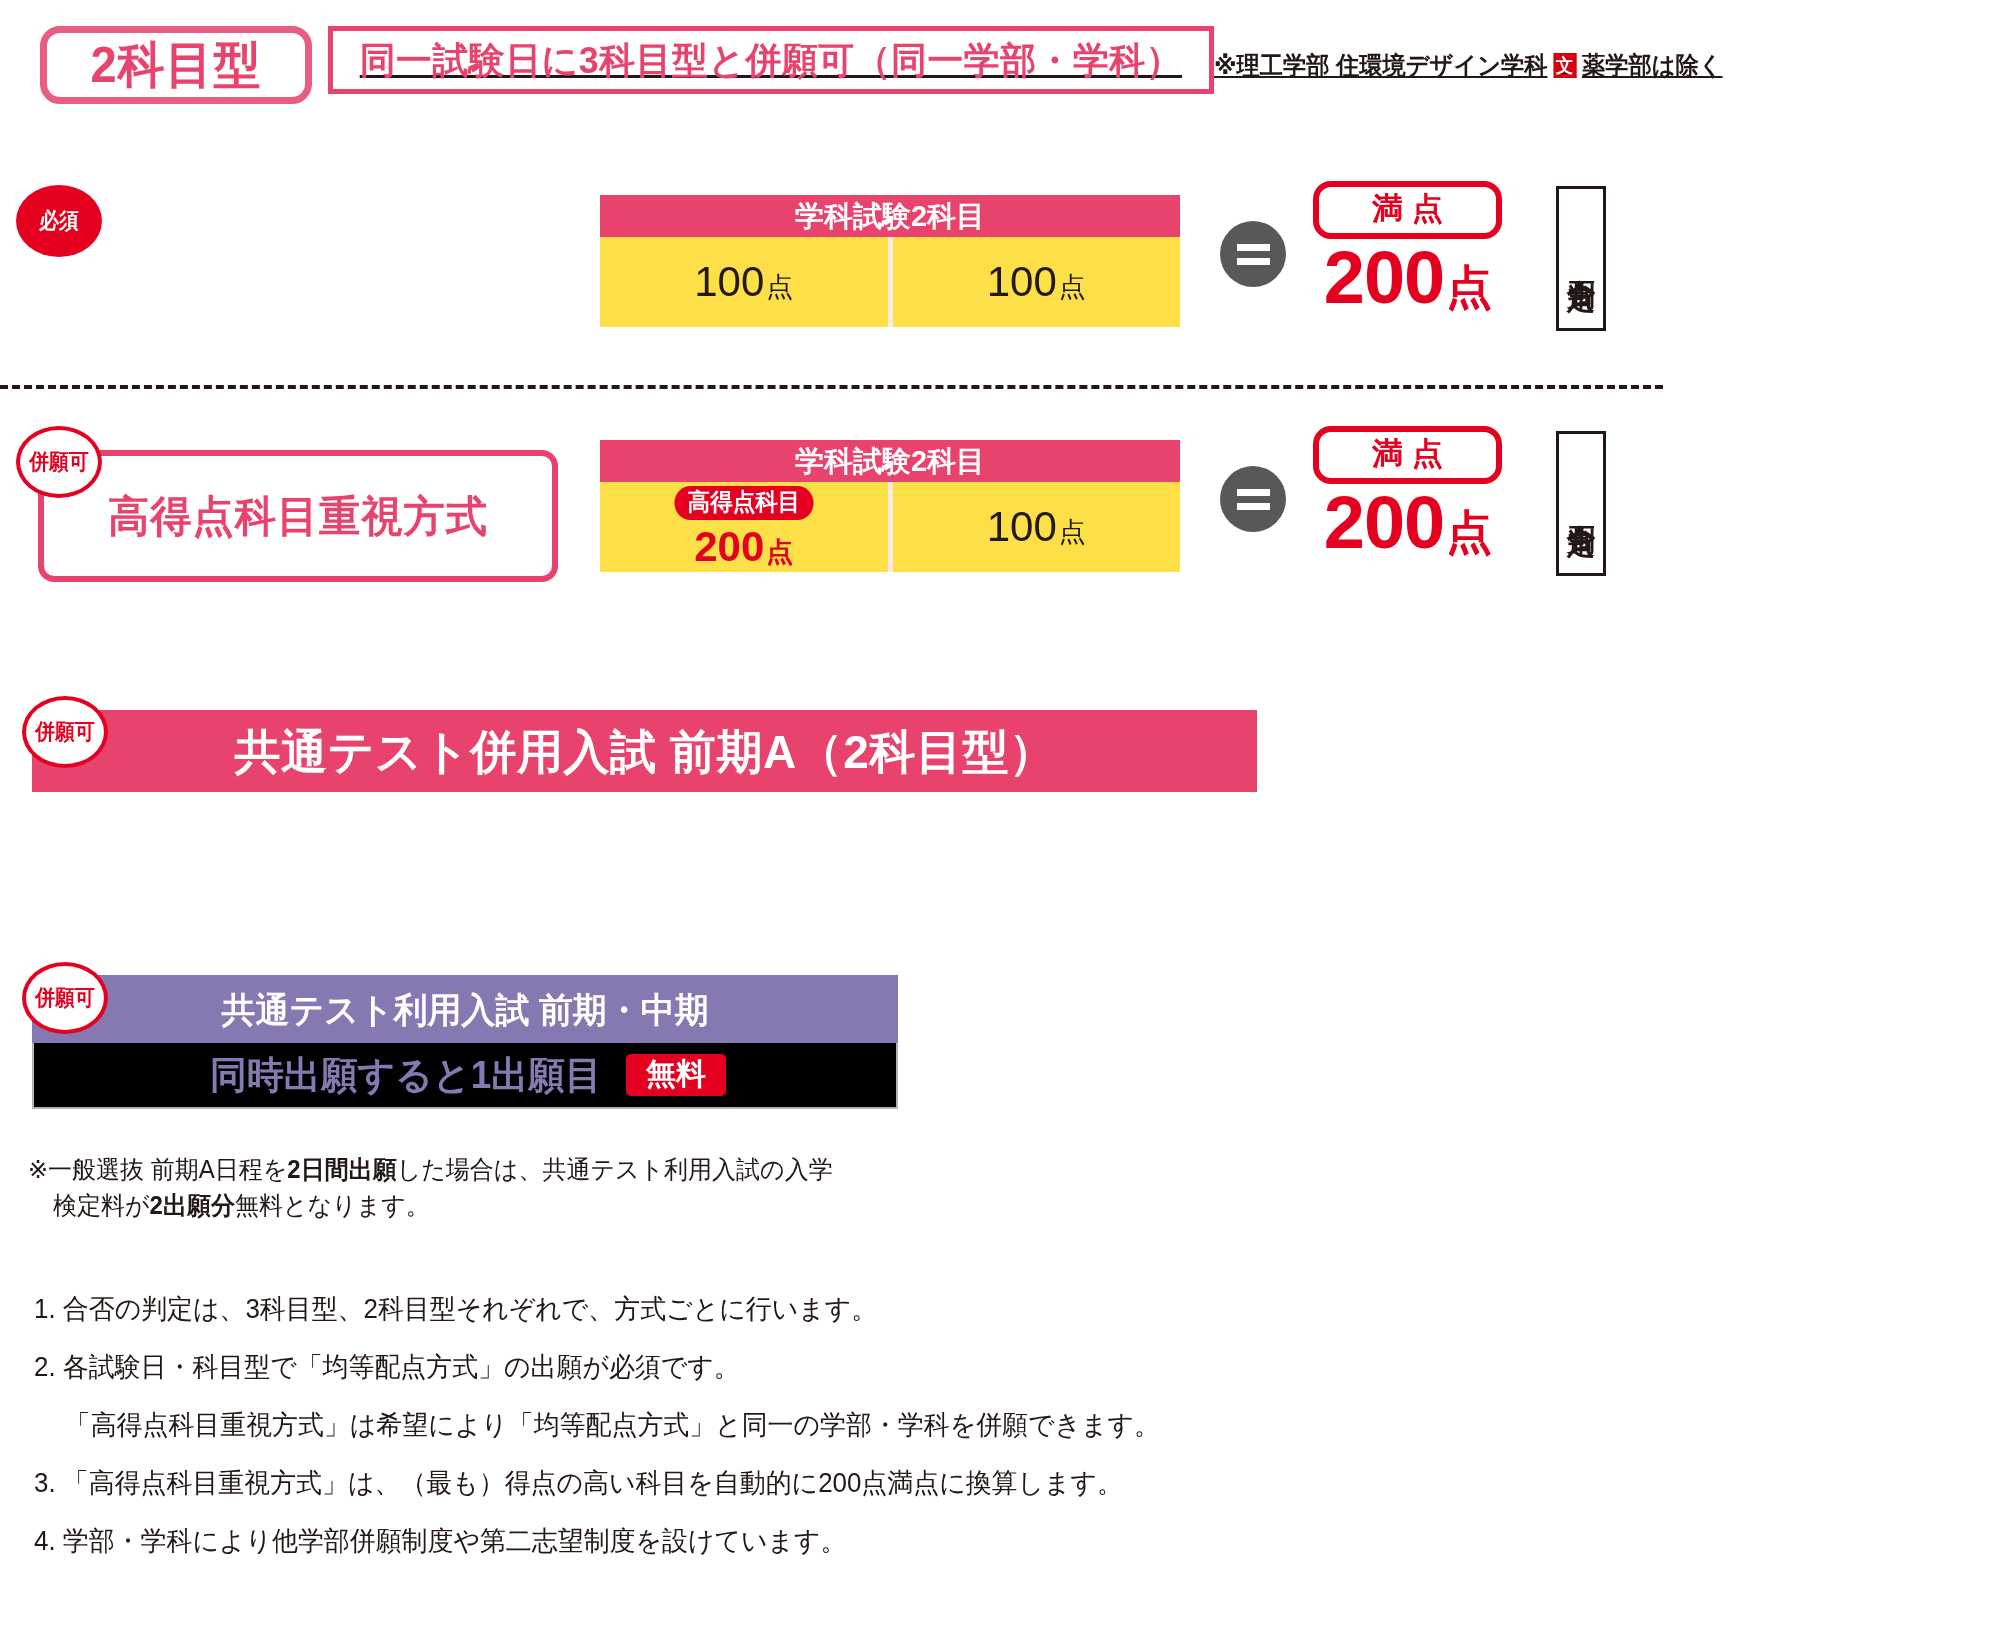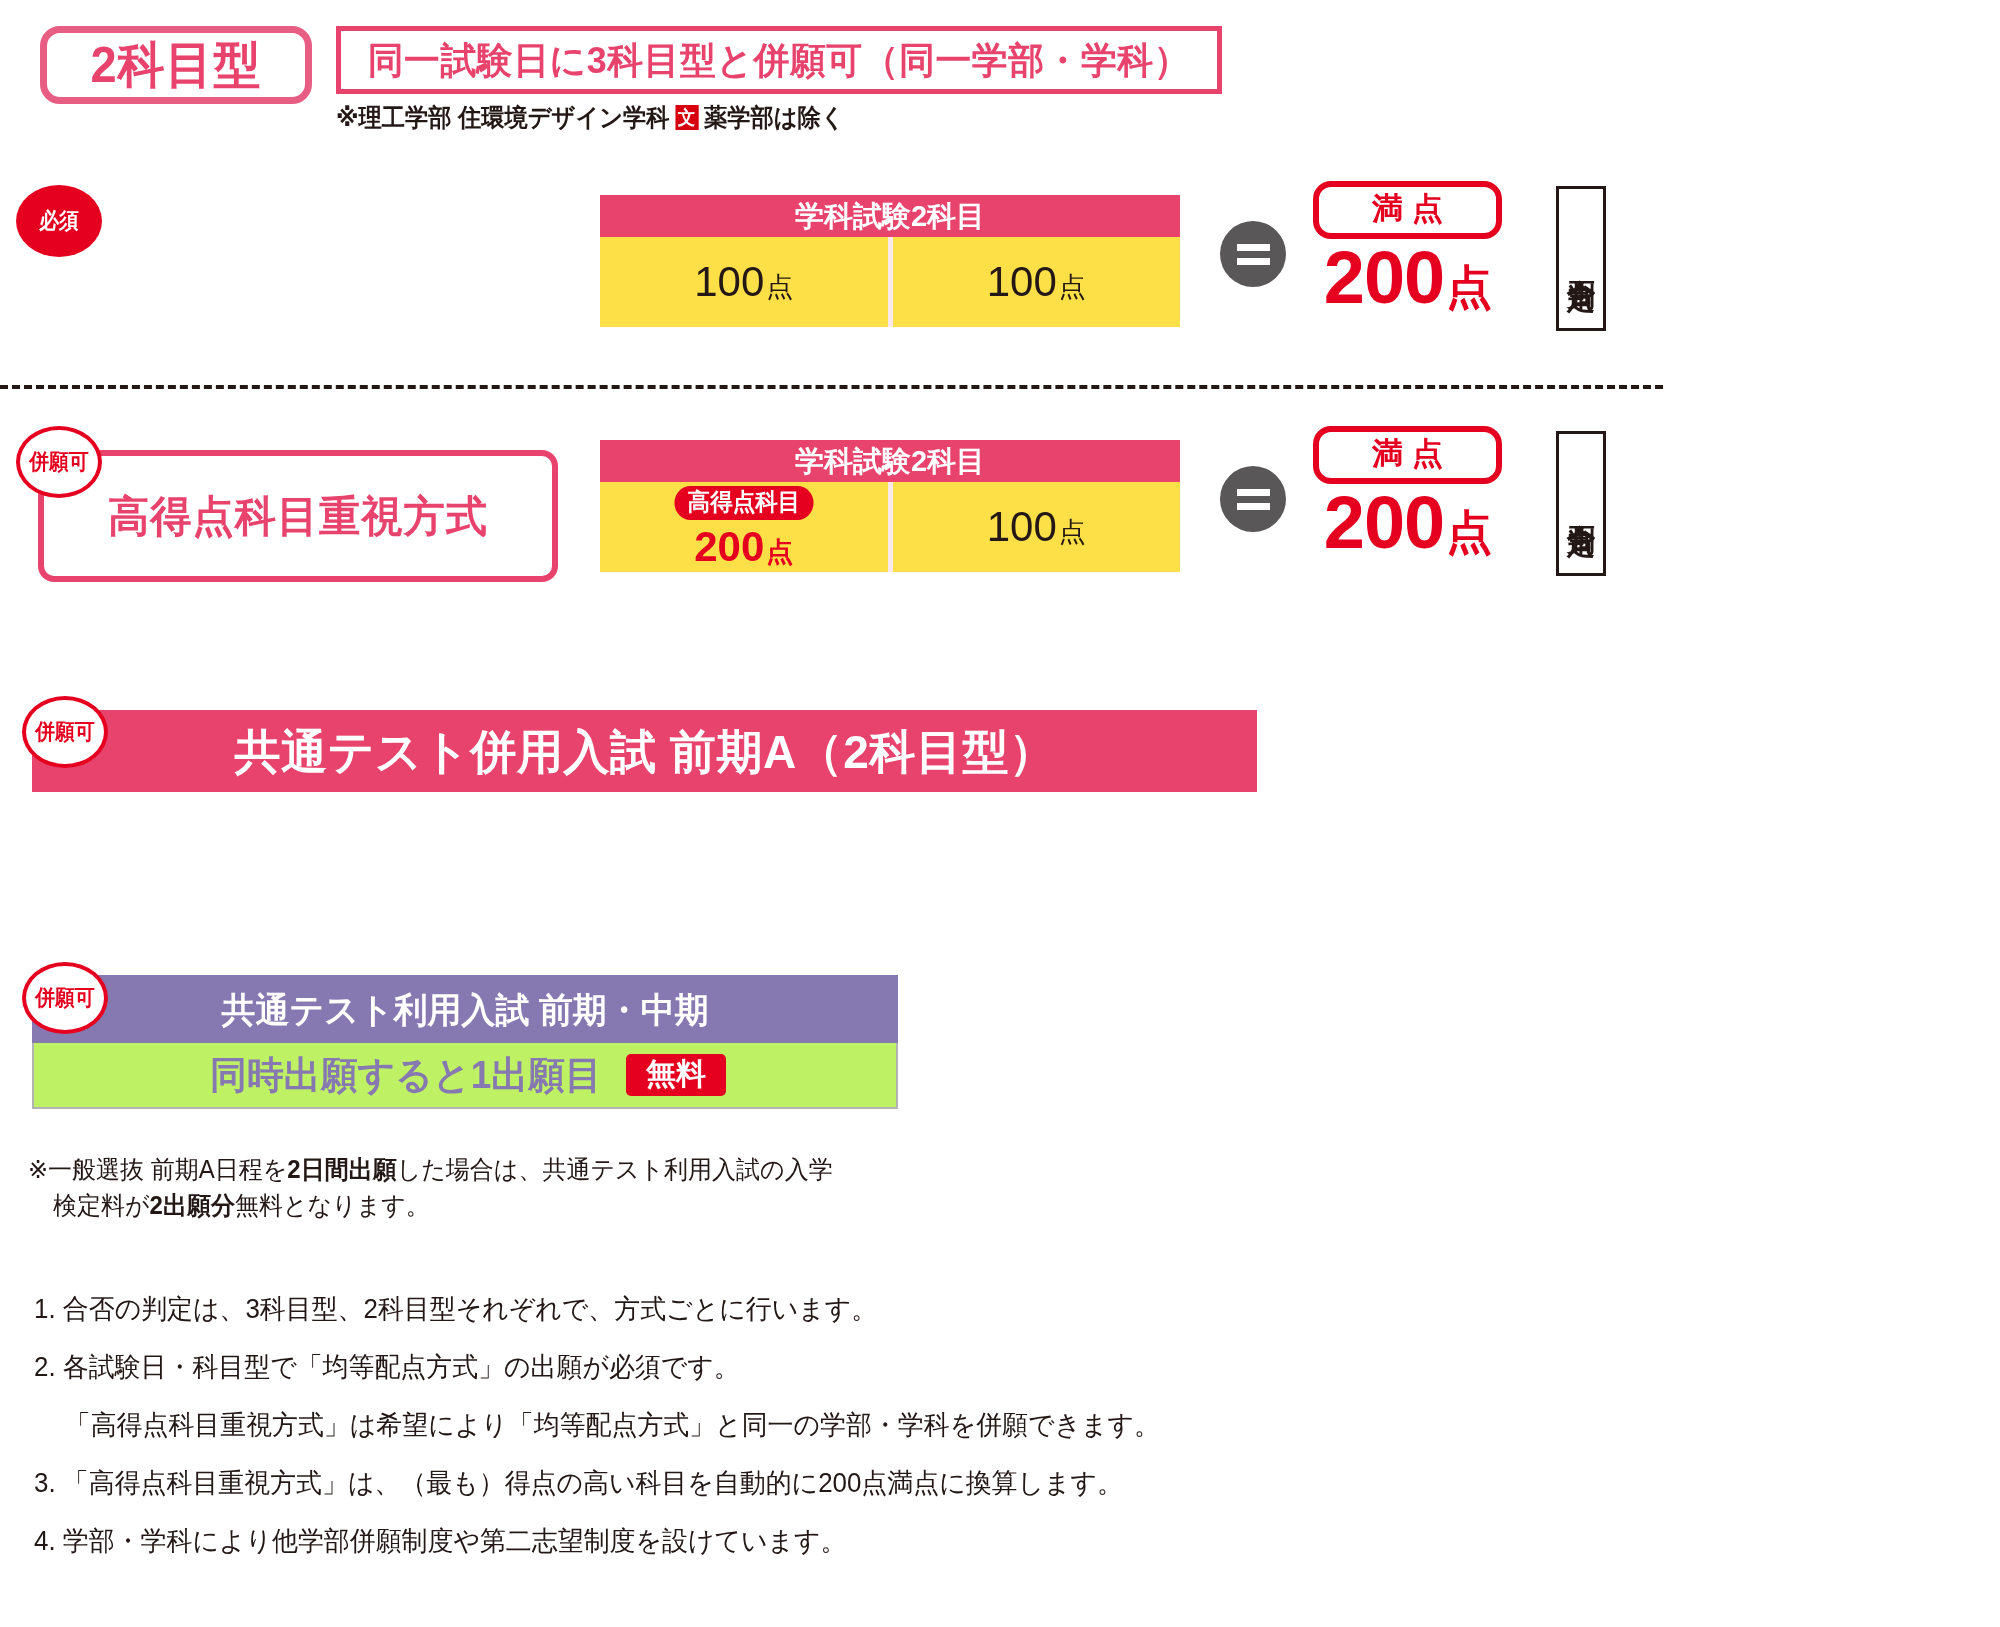--- a/index.html
+++ b/index.html
@@ -38,23 +38,24 @@
   }
   #type-chip-label {
     font-size: 50px;
     font-weight: 700;
     color: #e8436d;
     letter-spacing: 1px;
     line-height: 1;
     transform: scaleX(0.94);
   }
   #header-banner-wrap {
-    margin-left: 24px;
-    display: flex;
-    flex-direction: column;
+    margin-left: 16px;
+    display: flex;
+    flex-direction: row;
+    text-decoration: underline;
   }
   #header-banner {
     height: 68px;
     border: 5px solid #e8436d;
     box-sizing: border-box;
     display: flex;
     align-items: center;
     justify-content: center;
     padding: 0 14px;
   }
@@ -370,21 +371,21 @@
     justify-content: center;
   }
   #riyou-head-label {
     color: #ffffff;
     font-size: 35px;
     font-weight: 700;
     line-height: 1;
     transform: scaleX(0.97);
   }
   #riyou-body {
-    background: #bef264;
+    background: #000000;
     border: 2px solid #b3b3b3;
     border-top: none;
     box-sizing: border-box;
     height: 66px;
     display: flex;
     align-items: center;
     justify-content: center;
     gap: 18px;
   }
   #riyou-body-label {

